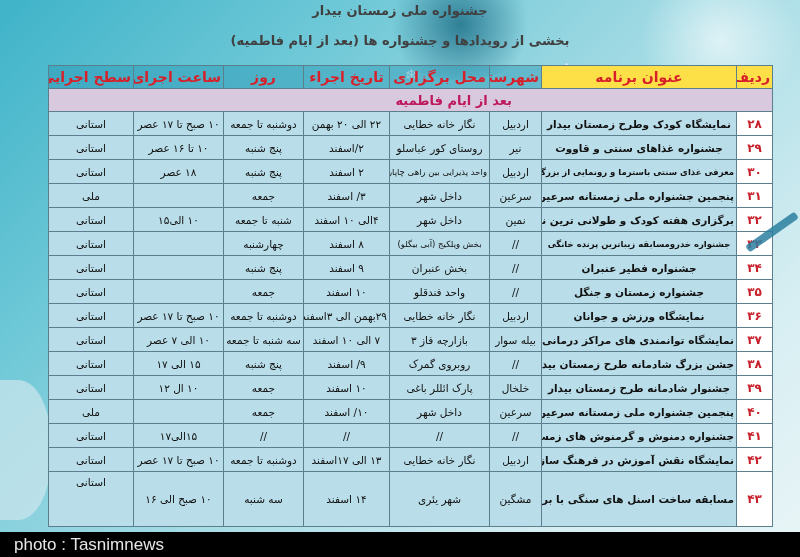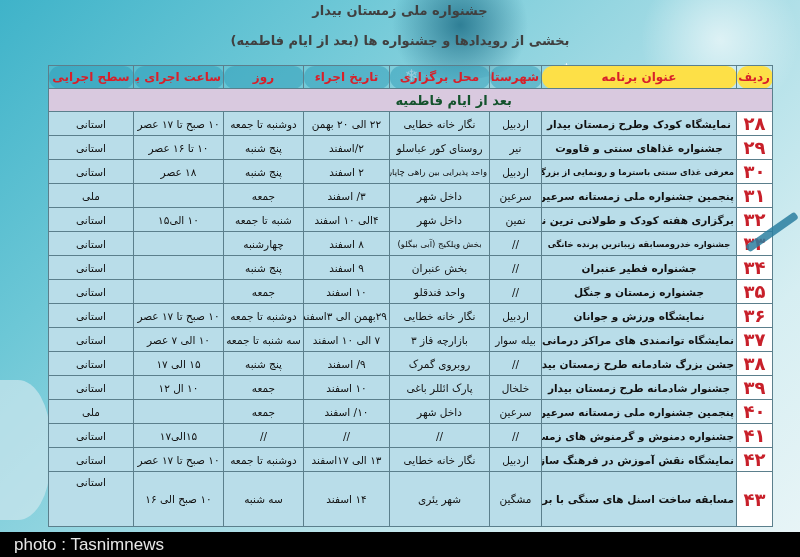--- a/index.html
+++ b/index.html
@@ -23,31 +23,30 @@
   table.sched {
     position:absolute; left:48px; top:65px; width:724px;
     border-collapse:collapse; direction:rtl; table-layout:fixed;
     font-size:10.5px;
   }
   table.sched th, table.sched td {
     border:1px solid #5b7f8c; text-align:center; padding:0 2px;
     white-space:nowrap; overflow:hidden;
   }
   table.sched th {
-    height:22px; color:#d8202a; font-weight:bold; font-size:12px;
+    height:22px; color:#d8202a; font-weight:bold; font-size:14px;
     background:rgba(40,150,180,0.45);
-    border-radius:11px;
   }
   table.sched th.h-radif, table.sched th.h-title { background:#fde047; }
   tr.section td {
     height:22px; background:#d9c9df; text-align:right; padding-right:260px;
-    font-weight:bold; font-size:13px; color:#14532d;
+    font-weight:bold; font-size:13px; color:#be185d;
   }
   tr.row td { height:23px; background:#b9dde9; color:#111; }
-  tr.row td.num { background:#ffffff; color:#c8202a; font-weight:bold; font-size:18px; }
+  tr.row td.num { background:#ffffff; color:#c8202a; font-weight:bold; font-size:12px; }
   tr.row td.title { font-weight:bold; }
   tr.row td.small { font-size:8.5px; }
   tr.row.tall td { height:50px; }
   tr.row.tall td.level { vertical-align:top; padding-top:4px; }
   .footer {
     position:absolute; left:0; top:532px; width:800px; height:25px; background:#000;
     color:#e6e6e6; font-family:"Liberation Sans", sans-serif; font-size:17px;
     line-height:25px; padding-left:14px; box-sizing:border-box;
   }
   .pen { position:absolute; left:742px; top:228px; width:60px; height:8px; background:#2a7fa0;

